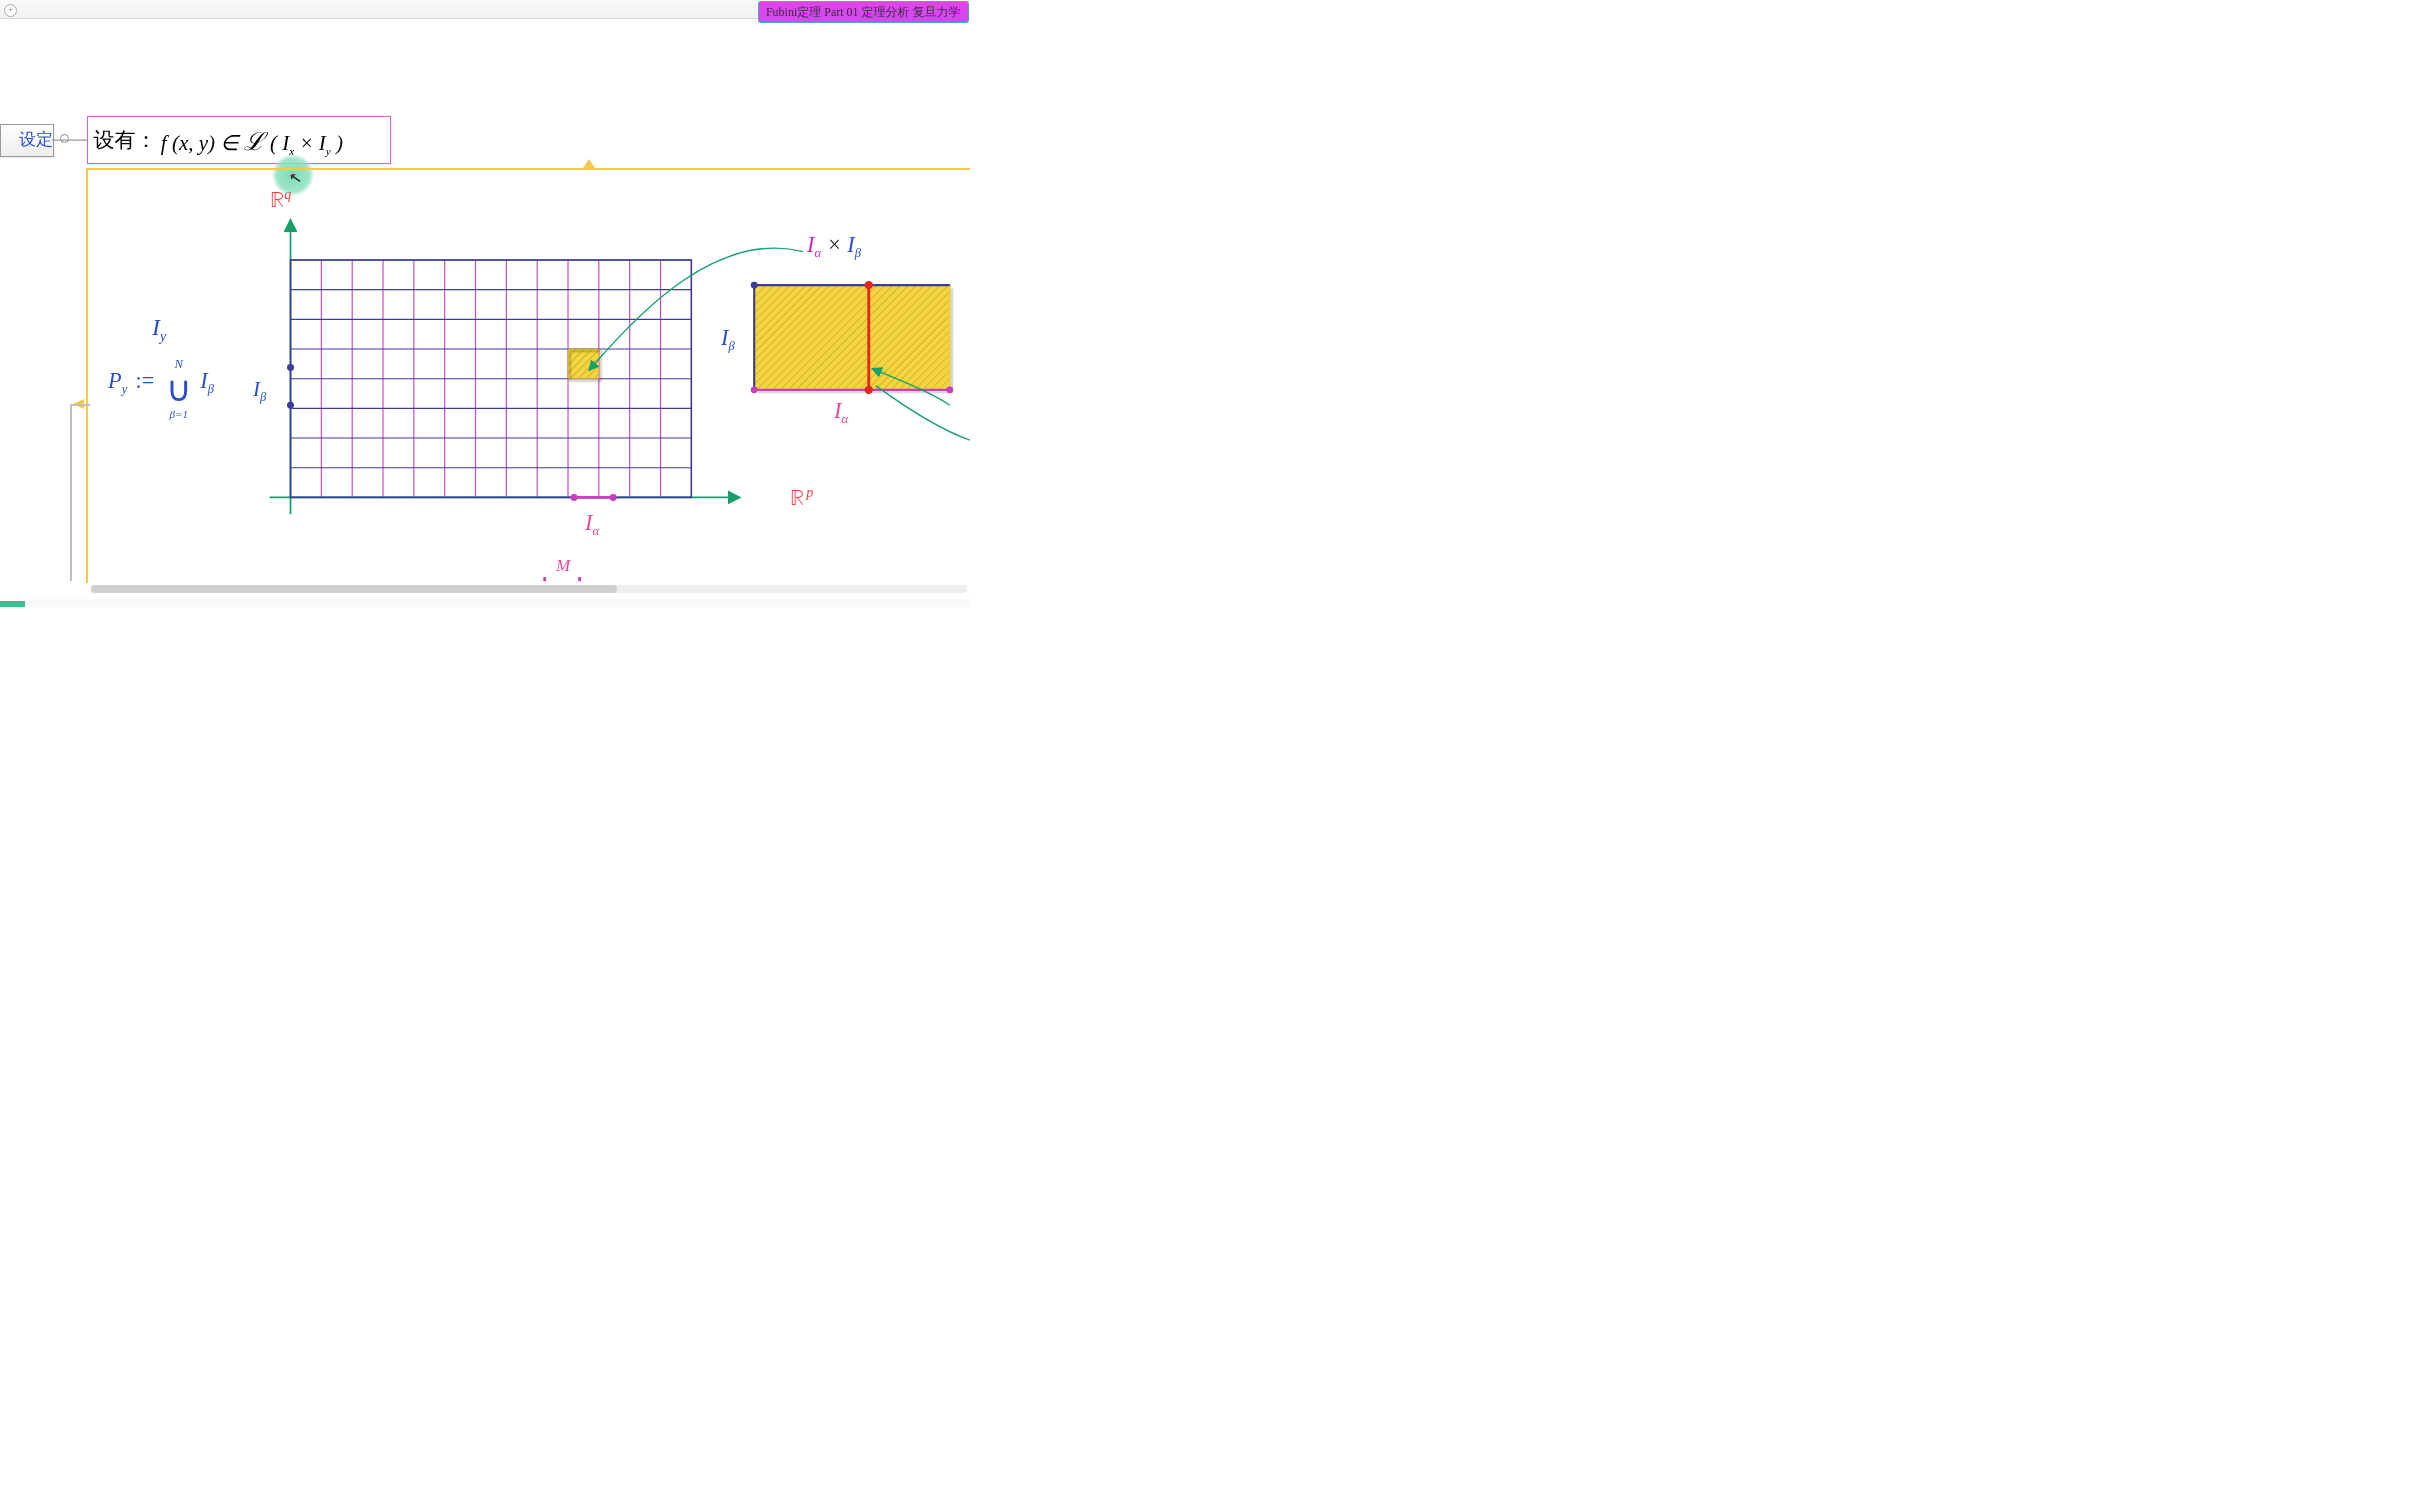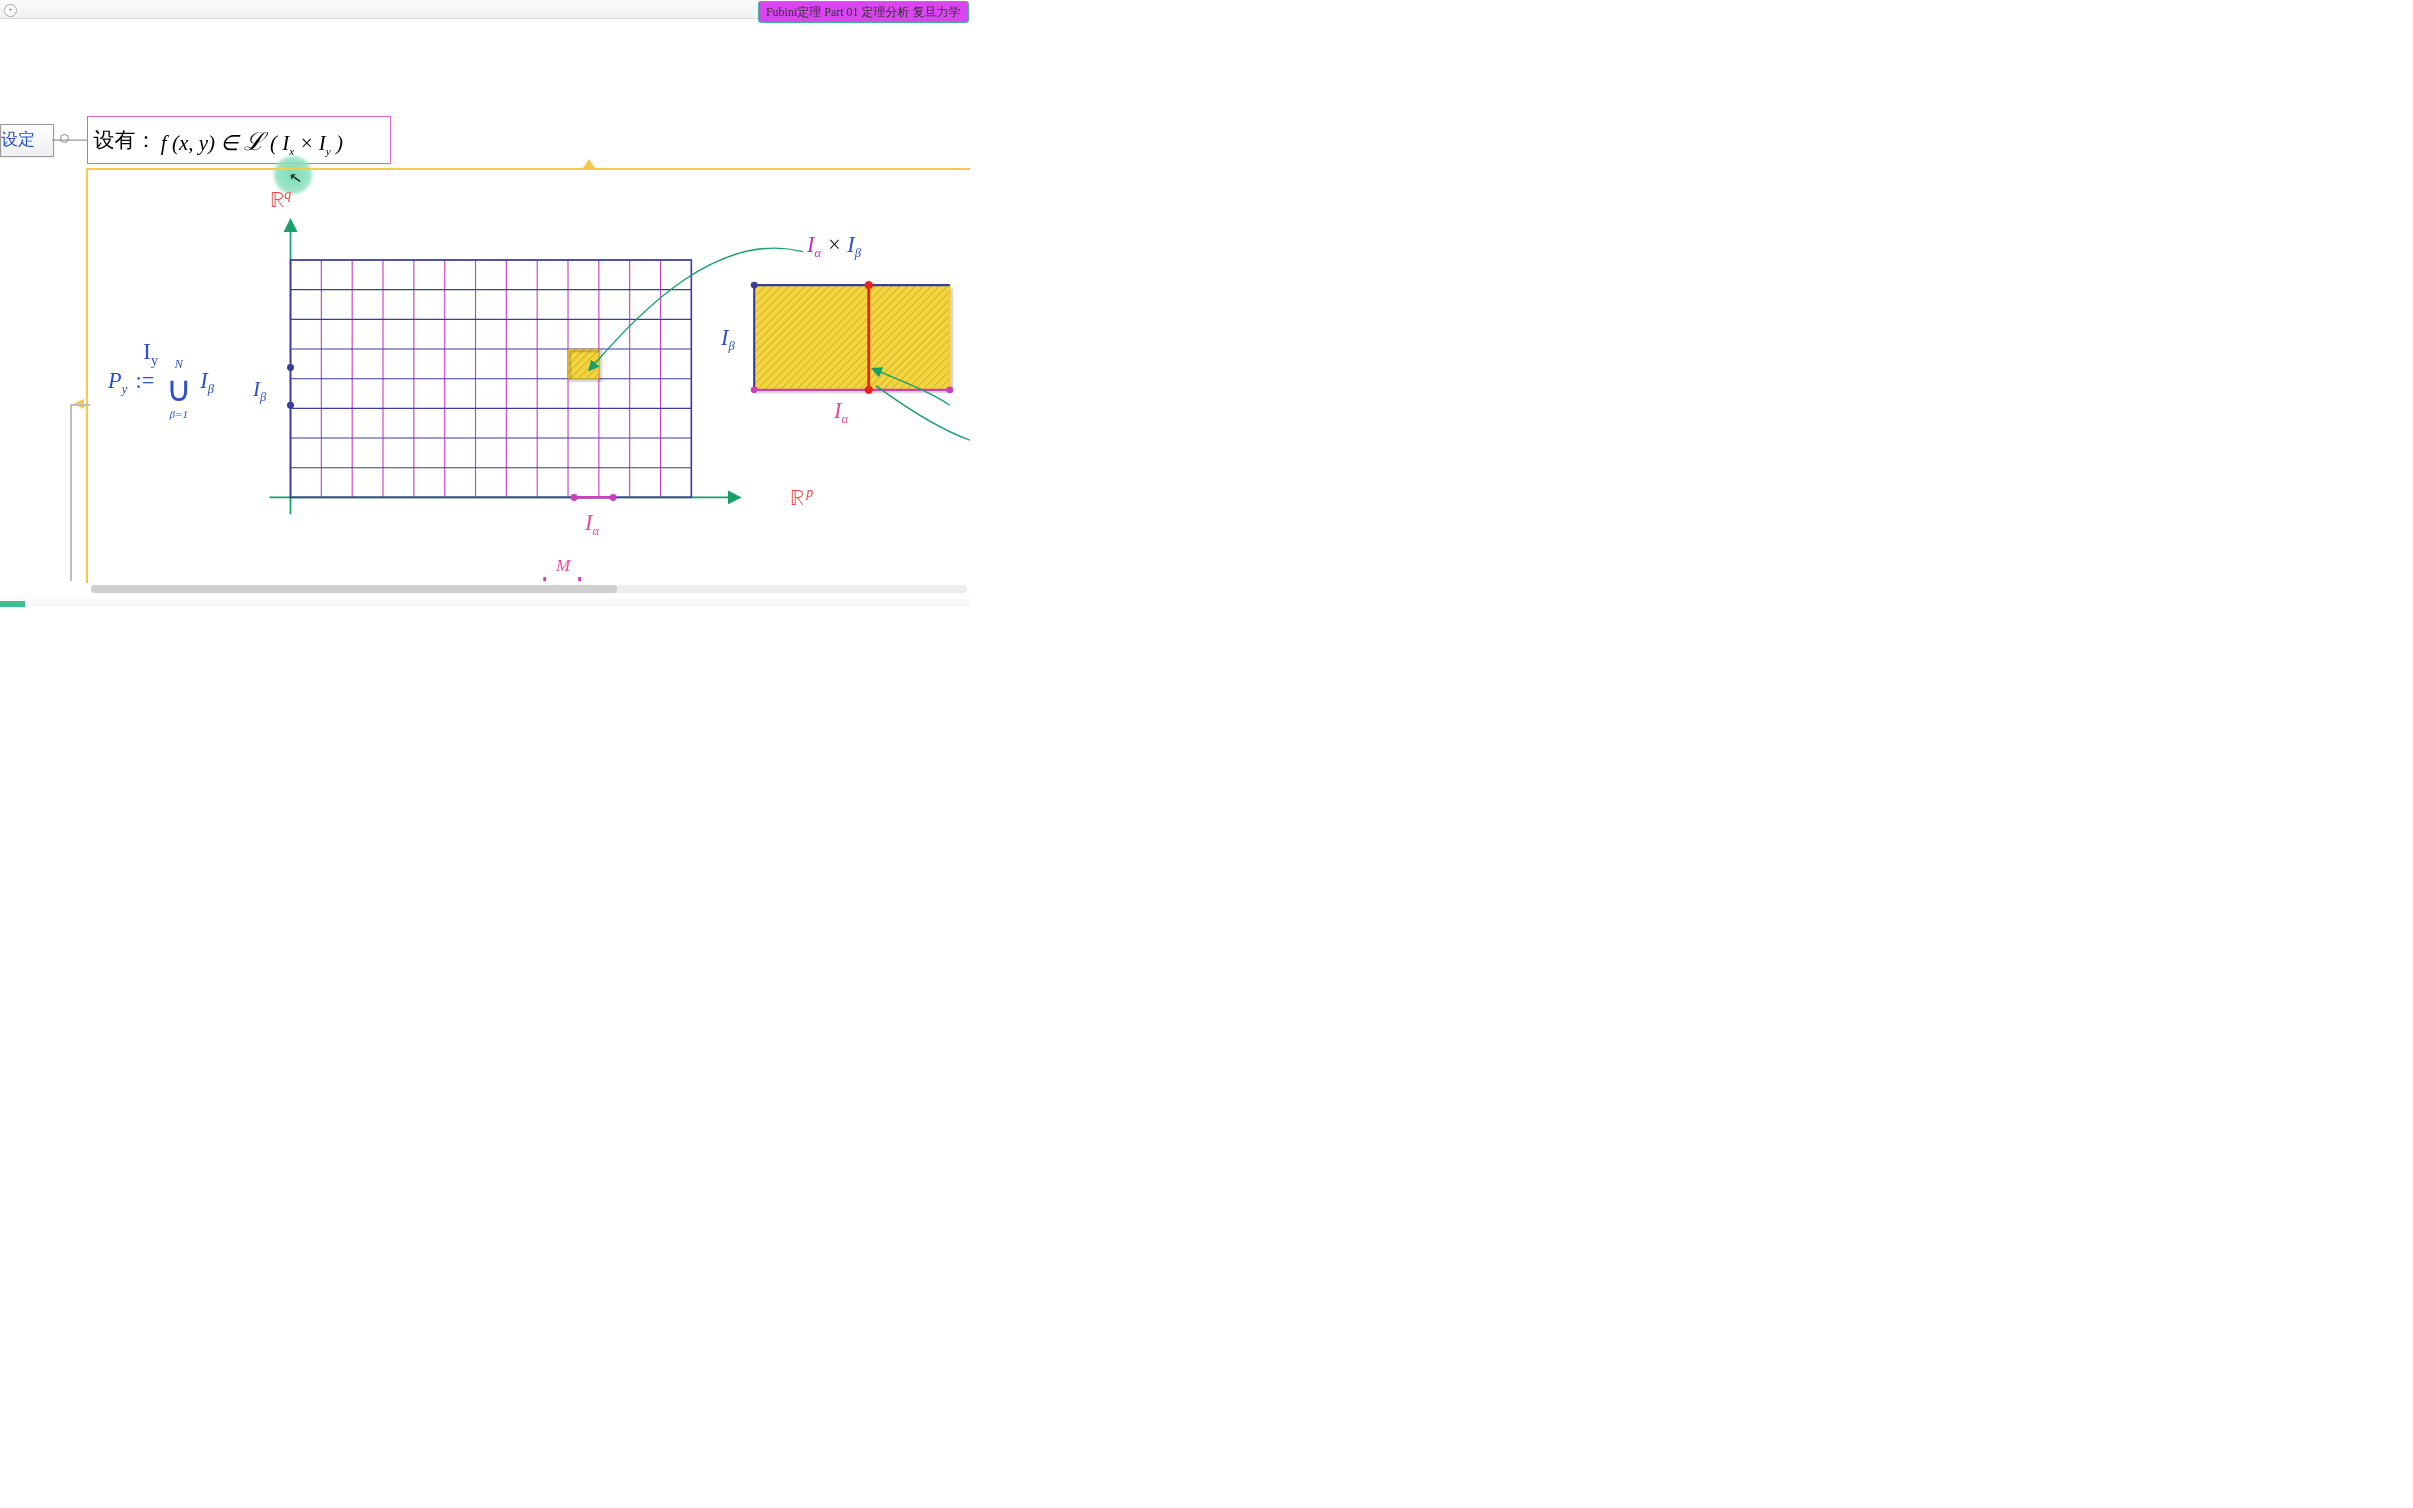--- a/index.html
+++ b/index.html
@@ -46,21 +46,21 @@
   .left-node {
     position: absolute;
     left: 0; top: 124px;
     width: 52px; height: 31px;
     border: 0.7px solid #999;
     background: linear-gradient(#fefefe,#efefef);
     box-shadow: 0 1.4px 2.1px rgba(0,0,0,0.15);
     color: #2a4fcc;
     font-size: 17px;
     font-family: "Songti SC","SimSun",serif;
-    text-align: left;
+    text-align: right;
     line-height: 29px;
   }
   .connector-dot {
     position: absolute;
     width: 7px; height: 7px;
     border-radius: 50%;
     background: #fff;
     border: 1.4px solid #888;
   }
   .formula-box {
@@ -257,21 +257,21 @@
     <path d="M780,832 L780,826 M830,832 L830,826" stroke="#c83fbf" stroke-width="4"></path>
   </svg>
 
 <div class="lbl lbl-black" style="left:270px; top:187px; font-size:22.3px;">
   <span class="dbr">ℝ</span><sup style="font-style:italic; font-size:14px;">q</sup>
 </div>
 <div class="lbl lbl-black" style="left:790px; top:485px; font-size:22.3px;">
   <span class="dbr">ℝ</span><sup style="font-style:italic; font-size:14px; margin-left:2.1px;">p</sup>
 </div>
 
-<div class="lbl lbl-blue" style="left:143px; top:314px; font-size:24px; margin-top:24px;">
+<div class="lbl lbl-blue" style="left:152px; top:314px; font-size:24px; font-style:italic;">
   <span>I</span><sub style="font-size:14px;">y</sub>
 </div>
 
 <div class="lbl lbl-blue" style="left:253px; top:377px; font-size:21px; font-style:italic;">
   <span>I</span><sub style="font-size:12.6px;">β</sub>
 </div>
 <div class="lbl lbl-blue" style="left:721px; top:325px; font-size:22.3px; font-style:italic;">
   <span>I</span><sub style="font-size:12.6px;">β</sub>
 </div>
 

